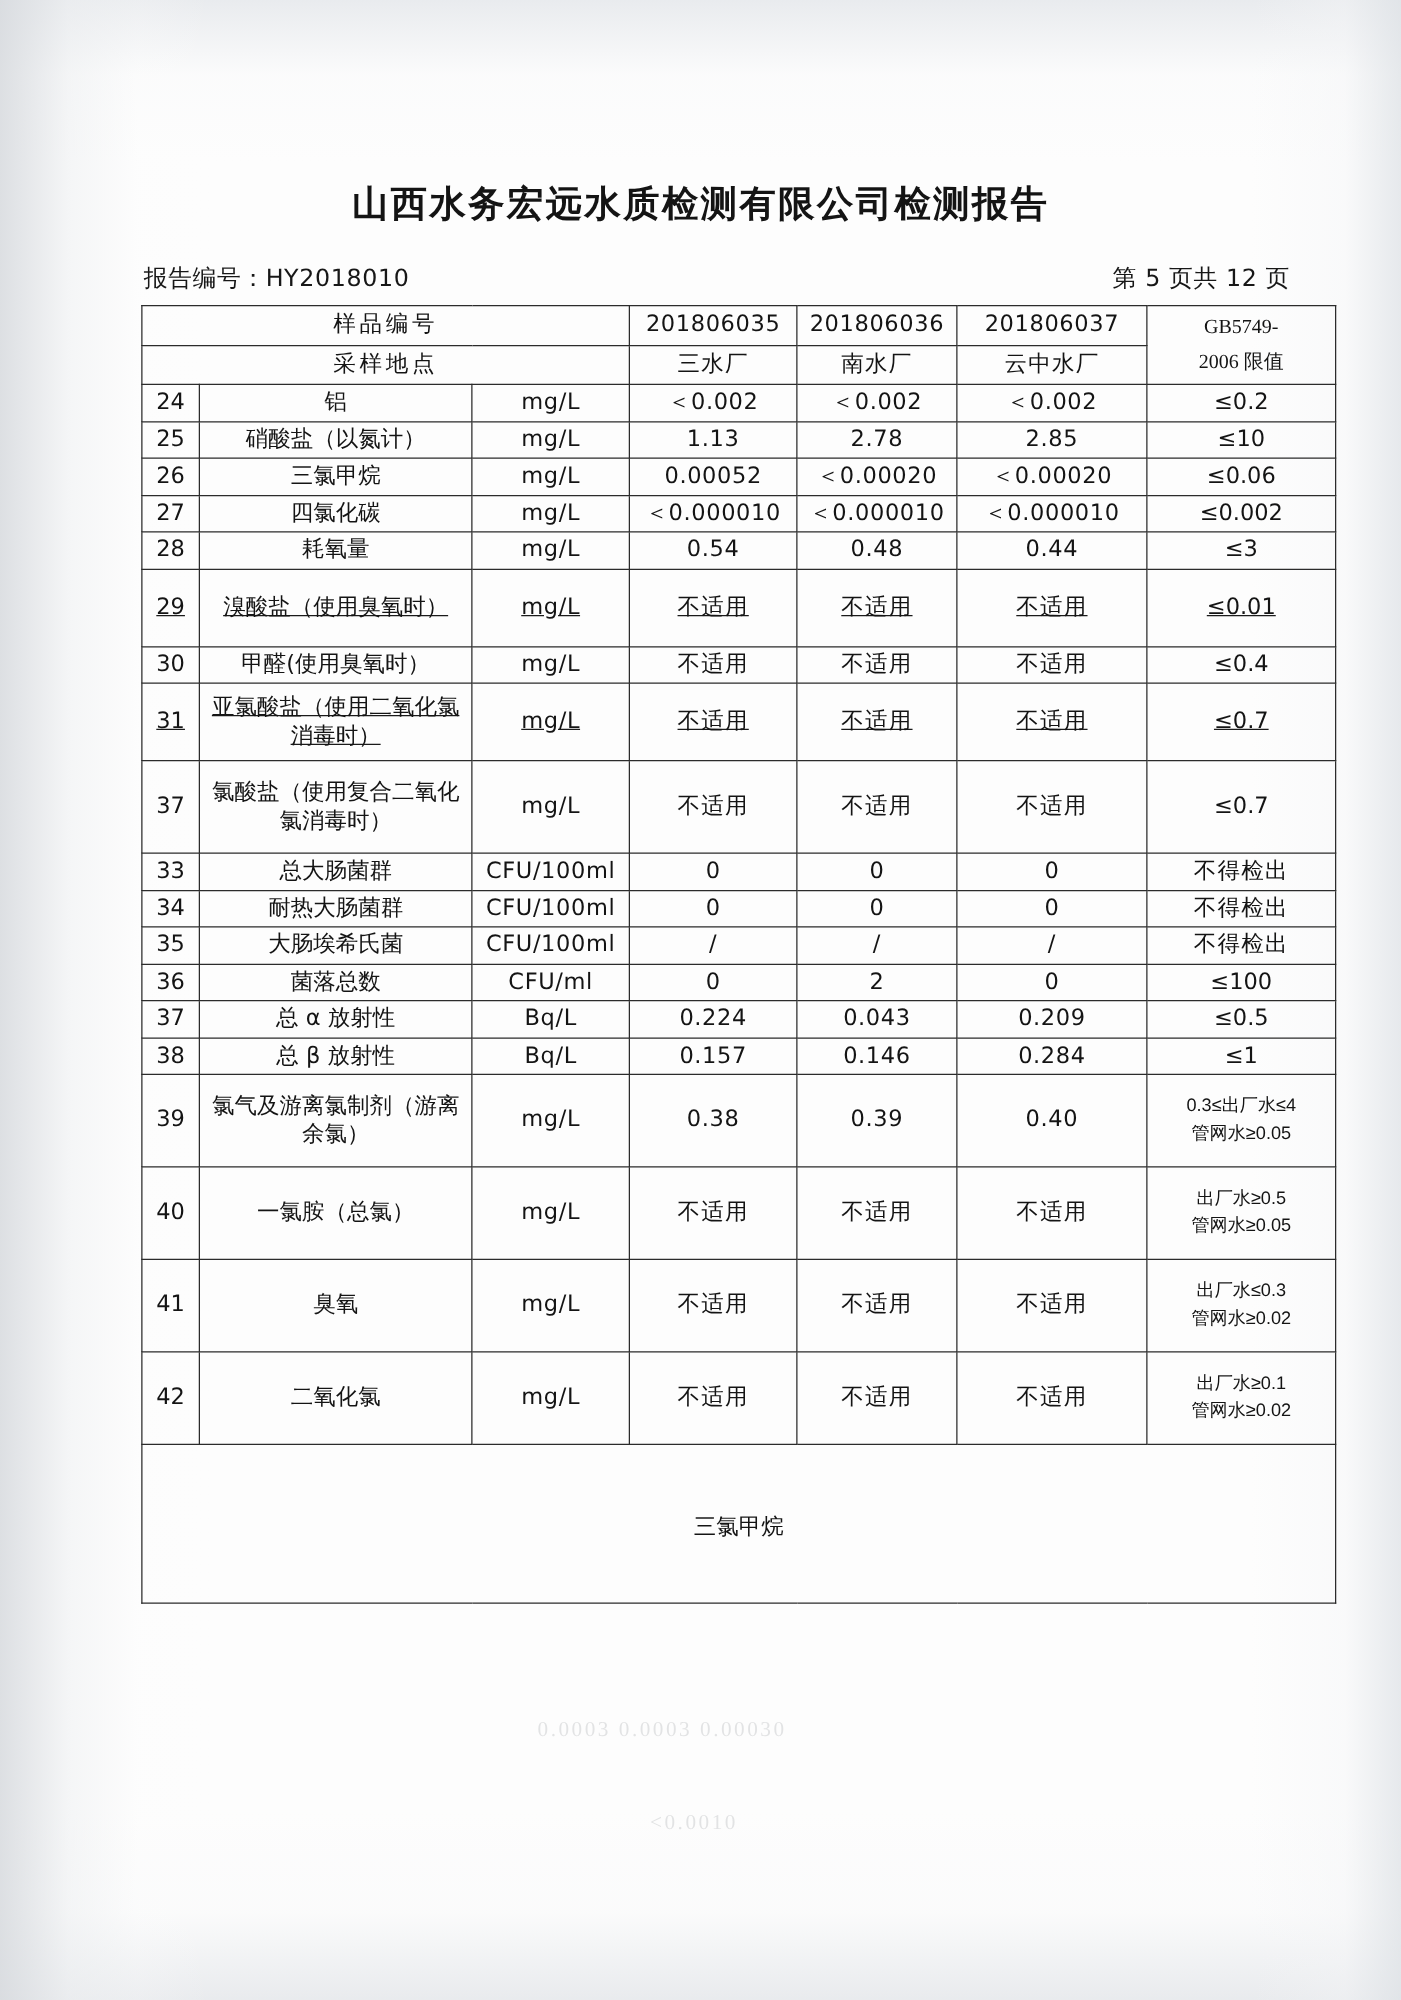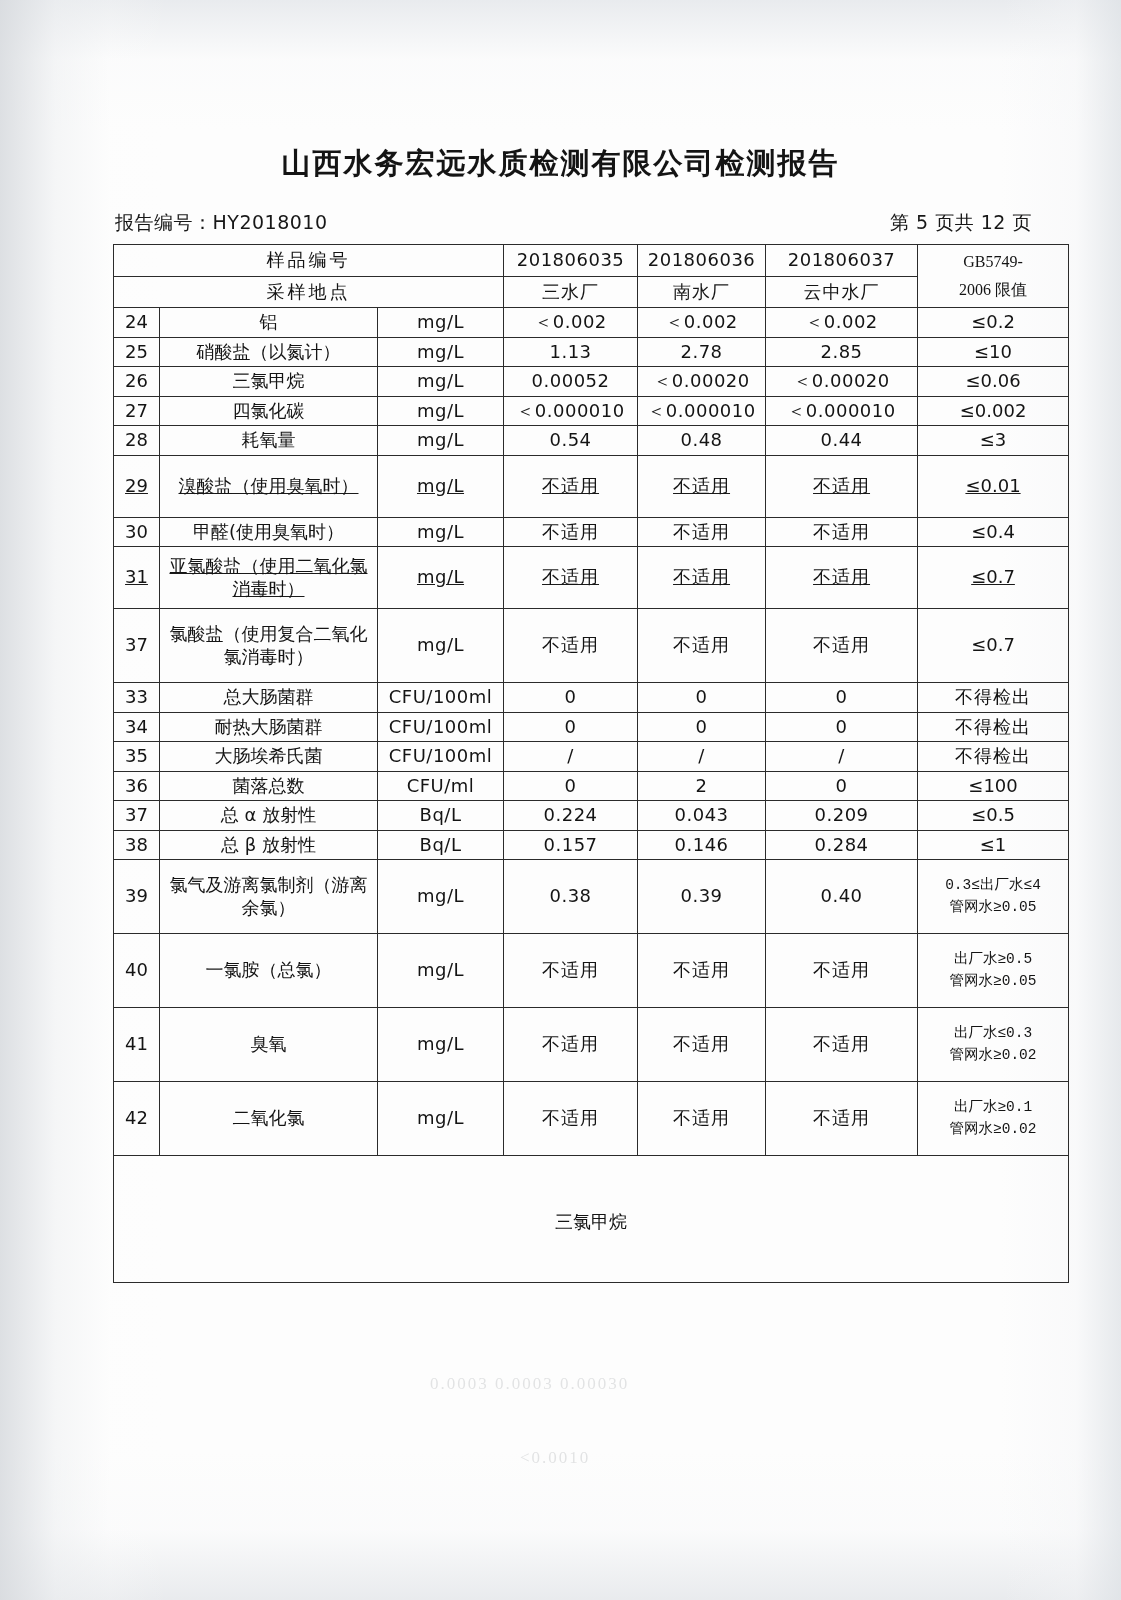--- a/index.html
+++ b/index.html
@@ -122,21 +122,21 @@
   .lim-cell {
     font-family: "Liberation Serif", serif;
     font-size: 19px;
   }
   .lim-cn {
     font-family: "DejaVu Sans", sans-serif;
     font-size: 18px;
     letter-spacing: 1px;
   }
   .lim-small {
-    font-family: Liberation Mono, monospace;
+    font-family: Liberation Sans, sans-serif;
     font-size: 14.5px;
     line-height: 1.45;
   }
   .tall { height: 62px; text-decoration: underline; }
   .xtall { height: 74px; }
   .std-cell { }
   .footer-cell {
     text-align: left;
     padding-left: 14px;
     height: 120px;

